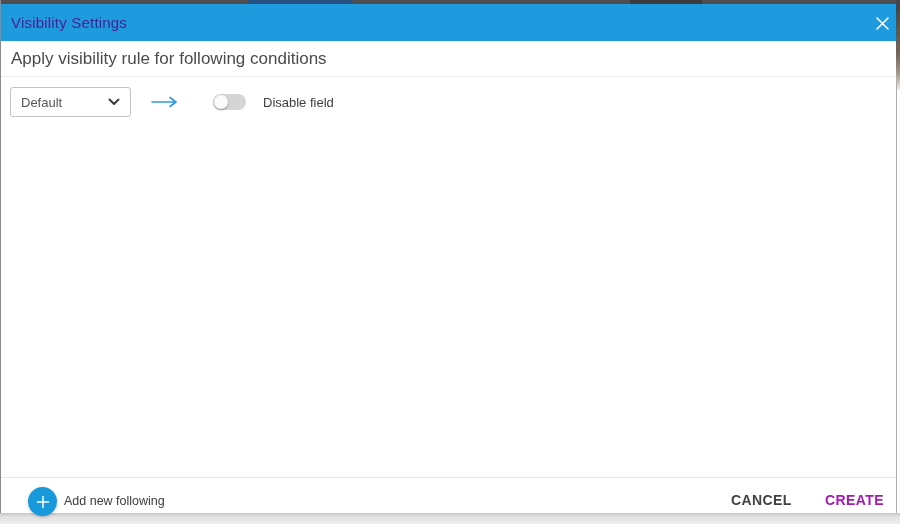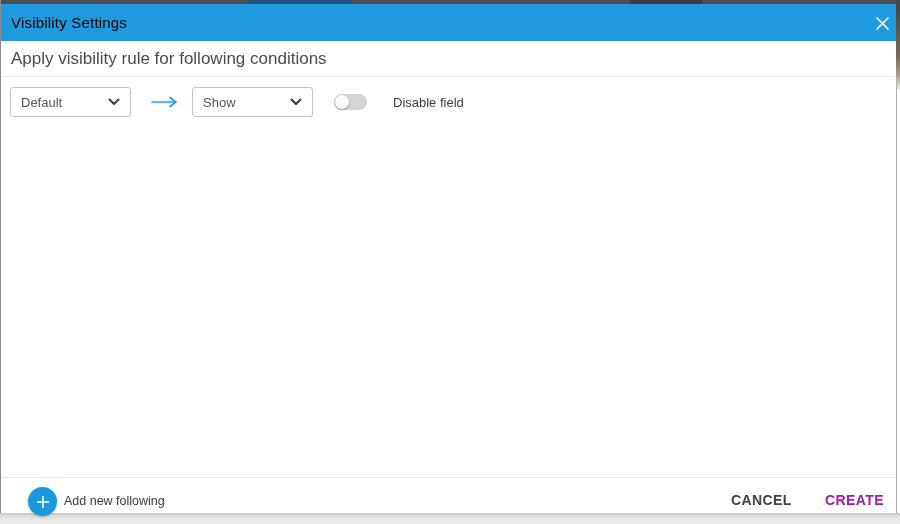--- a/index.html
+++ b/index.html
@@ -18,40 +18,40 @@
     background:linear-gradient(180deg,#454547 0px,#454547 5px,#5d564e 30px,#74685a 55px,#a89d8f 75px,#f2f1ef 90px); }
   .right-line { position:absolute; top:80px; left:896px; width:1px; height:433px; background:#aeaeae; }
   .left-line  { position:absolute; top:0; left:0; width:1px; height:513px; background:#8b8b8b; }
 
   
   .behind-bottom { position:absolute; top:513px; left:0; width:900px; height:11px;
     background:linear-gradient(180deg,#c6c6c6 0%, #e2e2e2 35%, #efefef 100%); }
 
   
   .dlg-header { position:absolute; top:4px; left:0; width:896px; height:37px; background:#1E9BDE; }
-  .dlg-title { position:absolute; left:11px; top:0; line-height:37px; color:#000000;
+  .dlg-title { position:absolute; left:11px; top:0; line-height:37px; color:#4c1d95;
     font-size:15px; font-weight:500; letter-spacing:.2px;text-align:center; }
   .close-btn { position:absolute; right:4px; top:9px; width:20px; height:20px; border:none;
     background:transparent; cursor:pointer; display:flex; align-items:center; justify-content:center; }
 
   
   .dlg-subtitle { position:absolute; top:41px; left:1px; width:894px; height:36px; line-height:36px;
     padding-left:10px; font-size:17px; color:#4b4b4b; background:#fff; border-bottom:1px solid #ededed; }
 
   
   .condition-row { position:absolute; top:87px; left:10px; height:30px; display:flex; align-items:center; }
   .select-box { width:121px; height:30px; border:1px solid #c3c3c3; border-radius:3px; background:#fff;
     display:flex; align-items:center; justify-content:space-between; padding:12px 10px;
     font-size:13px; color:#555; cursor:pointer; }
   .arrow-wrap { margin:0 14px 0 20px; display:flex; align-items:center; }
   .toggle { margin-left:21px; position:relative; width:33px; height:16px; border-radius:8px;
     background:#d5d5d5; cursor:pointer; flex:none; }
   .toggle-knob { position:absolute; left:1px; top:1px; width:14px; height:14px; border-radius:50%;
     background:#fbfbfb; box-shadow:0 1px 2px rgba(0,0,0,.35); }
-  .toggle-label { margin-left:26px; font-size:13px; color:#3d3d3d; }
+  .toggle-label { margin-left:17px; font-size:13px; color:#3d3d3d; }
 
   
   .dlg-footer { position:absolute; top:477px; left:1px; width:895px; height:36px;
     border-top:1px solid #e6e6e6; background:#fff; }
   .fab { position:absolute; top:487px; left:28px; width:29px; height:29px; border-radius:50%;
     background:#1799DB; border:none; cursor:pointer; display:flex; align-items:center;
     justify-content:center; box-shadow:0 1px 3px rgba(0,0,0,.25); z-index:5; }
   .add-label { position:absolute; top:495px; left:64px; font-size:12.5px; color:#3c3c3c; line-height:13px; }
   .text-btn { position:absolute; top:493px; border:none; background:transparent; cursor:pointer;
     font-family:"Liberation Sans", sans-serif; font-size:14px; font-weight:bold; letter-spacing:.4px; line-height:15px; }
@@ -92,28 +92,20 @@
         </svg>
       </span>
     </div>
 
     <span class="arrow-wrap">
       <svg width="27" height="12" viewBox="0 0 27 12">
         <path d="M1 6 H24 M19 1.5 L25 6 L19 10.5" stroke="#2D9BE5" stroke-width="1.6" fill="none" stroke-linecap="round" stroke-linejoin="round"></path>
       </svg>
     </span>
 
-    <div class="select-box" role="combobox">
-      <span>Show</span>
-      <span style="display:flex;">
-        <svg width="12" height="8" viewBox="0 0 12 8">
-          <path d="M1.5 1.5 L6 6 L10.5 1.5" stroke="#3c3c3c" stroke-width="2" fill="none" stroke-linecap="round" stroke-linejoin="round"></path>
-        </svg>
-      </span>
-    </div>
 
     <div class="toggle" role="switch" aria-checked="false">
       <div class="toggle-knob"></div>
     </div>
 
     <span class="toggle-label">Disable field</span>
   </div>
 
   <div class="dlg-footer"></div>
 

